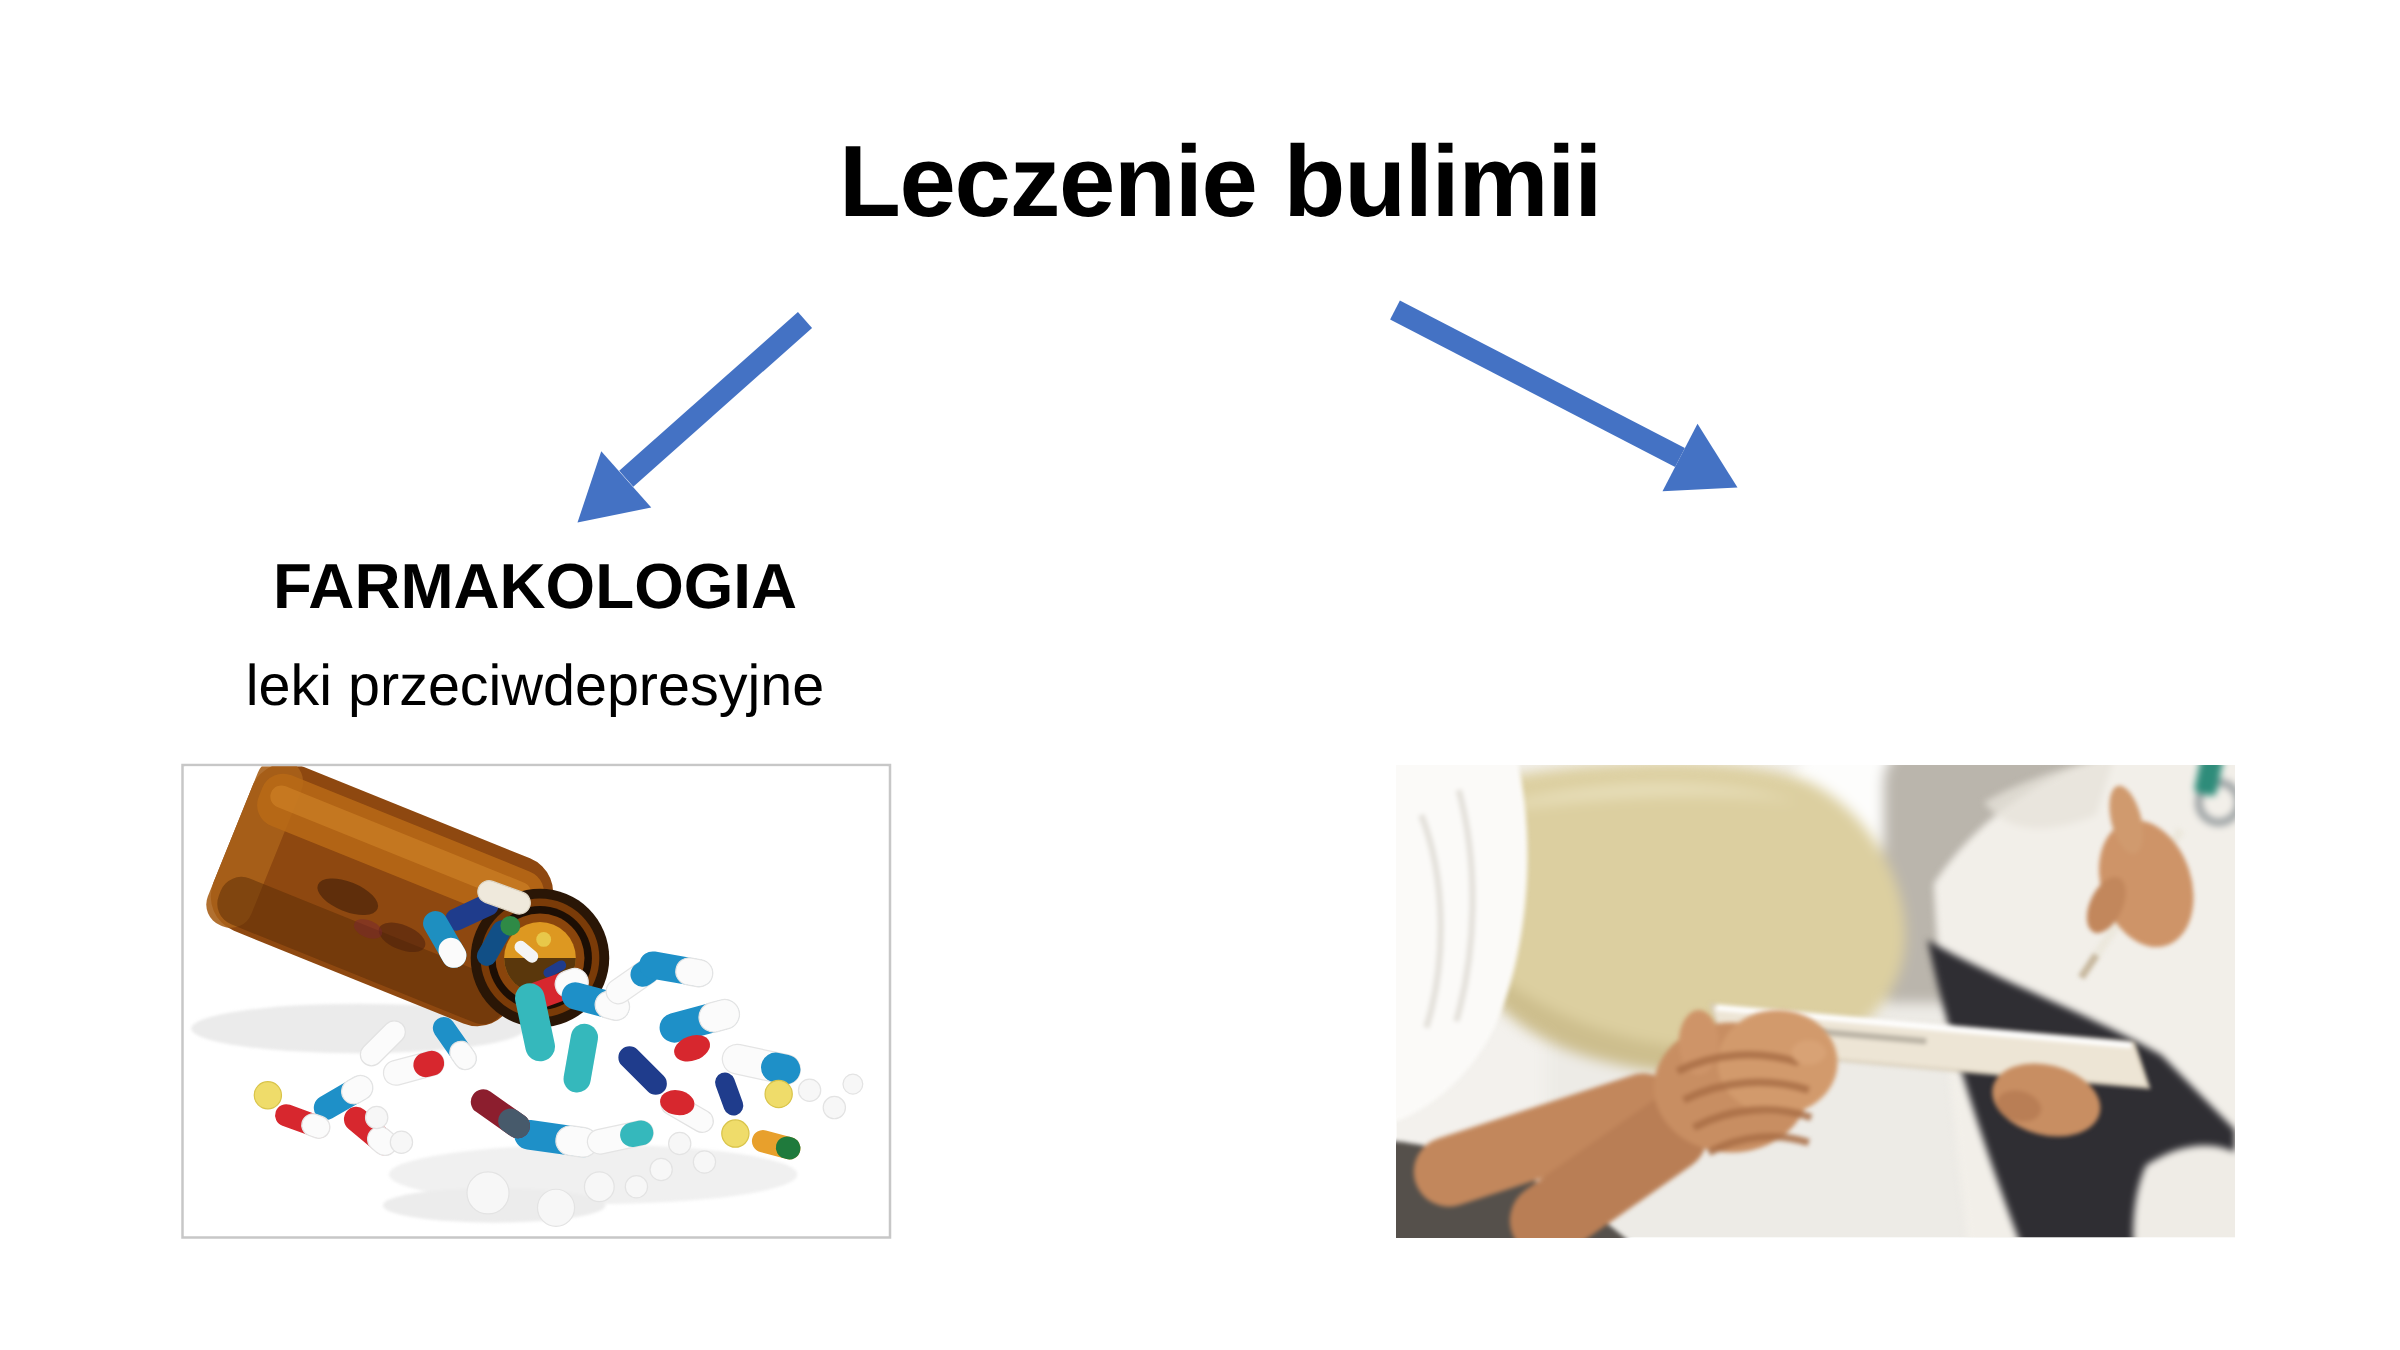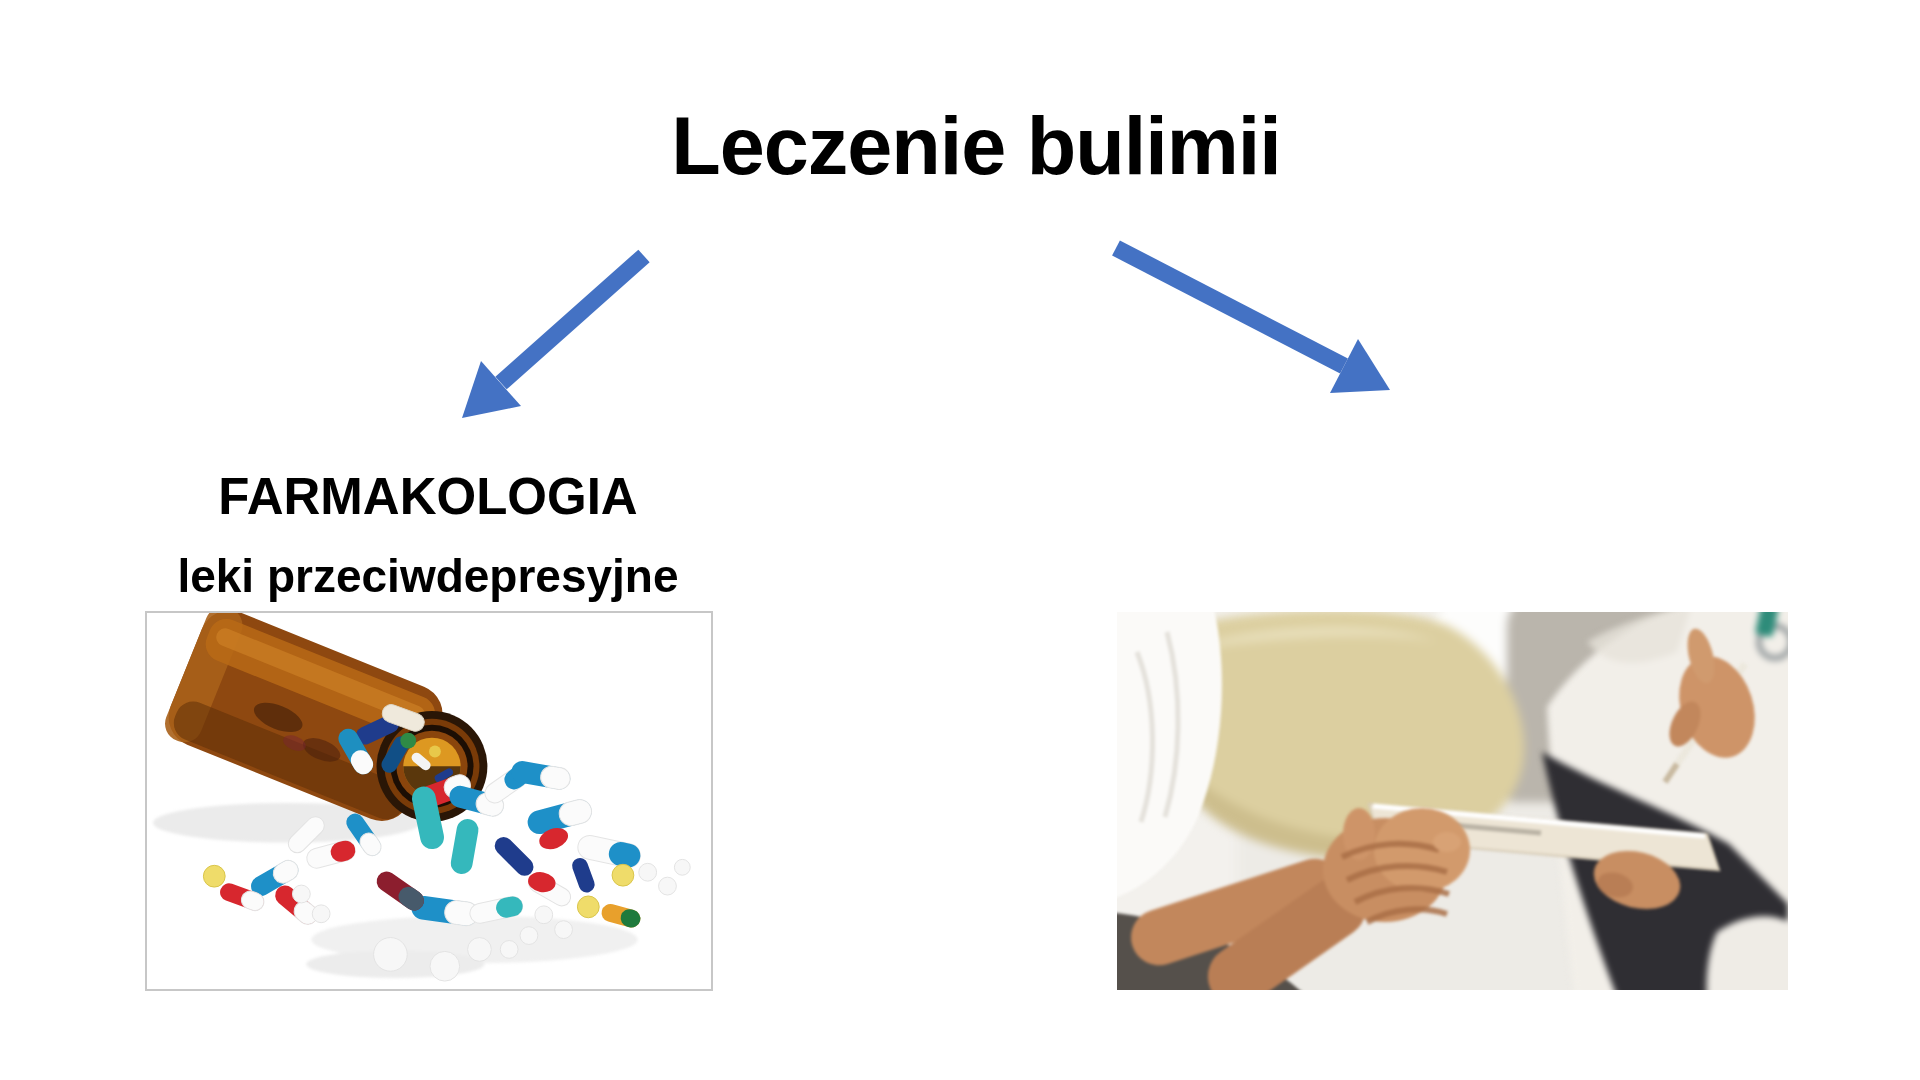--- a/index.html
+++ b/index.html
@@ -6,24 +6,24 @@
   .slide{
     position:relative;width:1920px;height:1080px;background:#ffffff;
     font-family:"Liberation Sans",sans-serif;color:#000;overflow:hidden;
   }
   .slide-title{
     position:absolute;left:0;top:84px;width:1920px;text-align:center;
     font-size:81px;font-weight:700;line-height:1.15;margin:16px;letter-spacing:-1px;
   }
   .arrows-layer{position:absolute;left:0;top:0;width:1920px;height:1080px;}
   .branch-text{position:absolute;text-align:center;}
-  .branch-text.left{left:128px;top:468px;width:600px;}
+  .branch-text.left{left:128px;top:440px;width:600px;}
   .branch-text.right{left:1105px;top:444px;width:690px;}
   .branch-heading{font-size:51px;font-weight:700;line-height:1.12;margin:0;}
-  .branch-subtitle{font-size:46px;font-weight:700;line-height:1.12;margin:26px 0 0 0;}
+  .branch-subtitle{font-size:46px;font-weight:400;line-height:1.12;margin:26px 0 0 0;}
   .photo{position:absolute;overflow:hidden;background:#fff;}
   .photo.left{left:145px;top:611px;width:568px;height:380px;border:2px solid #c7c7c7;box-sizing:border-box;}
   .photo.right{left:1117px;top:612px;width:671px;height:378px;}
   .photo svg{display:block;width:100%;height:100%;}
   .blur-strong{filter:blur(5px);}
   .blur-soft{filter:blur(3px);}
   .blur-mild{filter:blur(1.5px);}
 </style>
 </head>
 <body>

